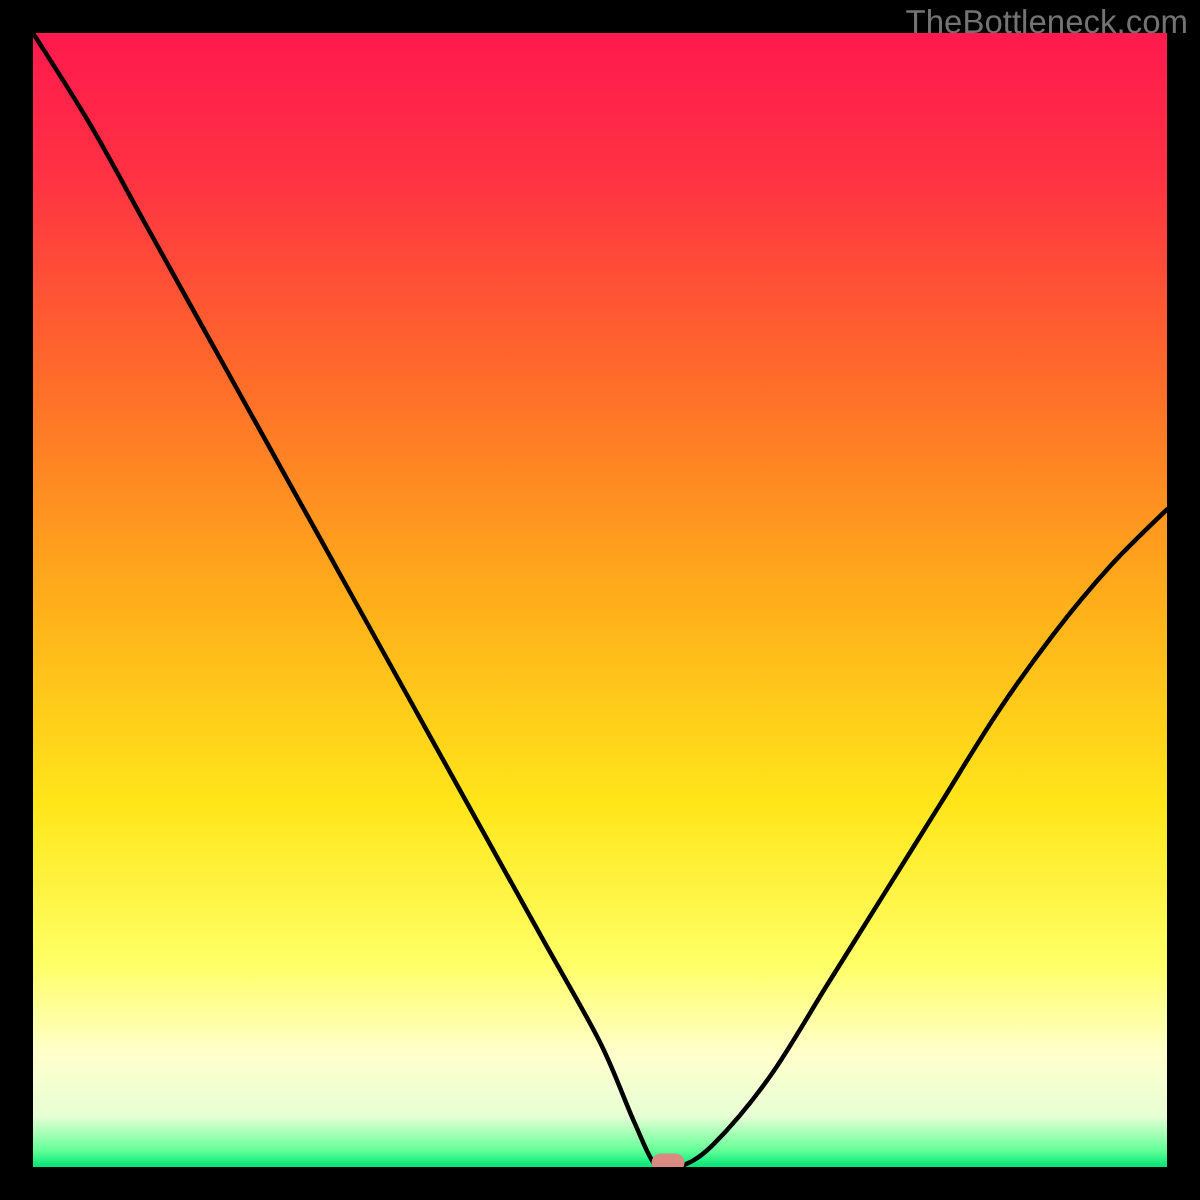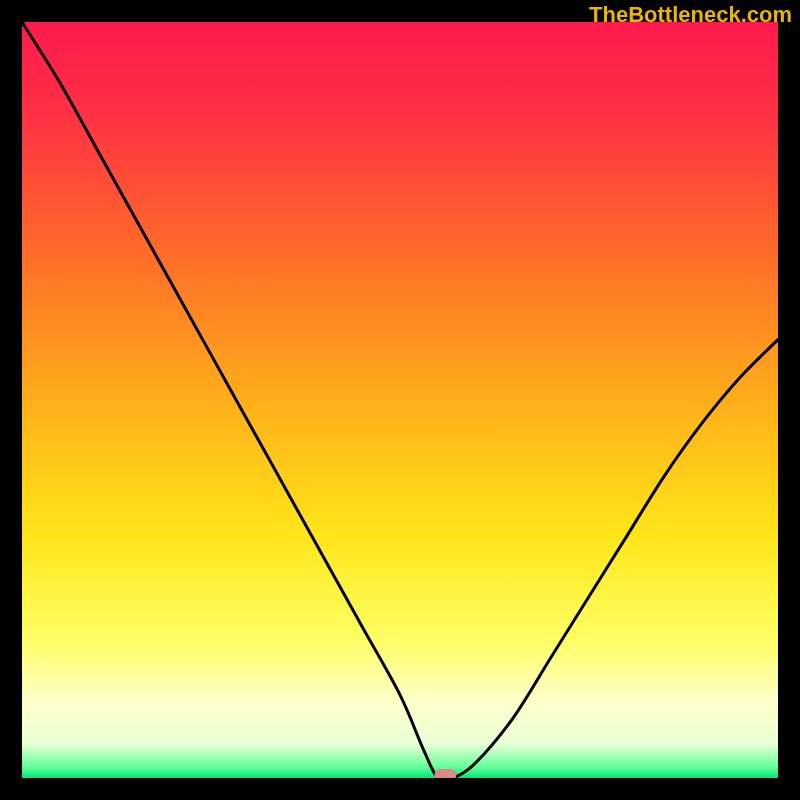--- a/index.html
+++ b/index.html
@@ -6,23 +6,23 @@
   html, body { width: 800px; height: 800px; background: #000; font-family: Arial, sans-serif; overflow: hidden; }
   .frame {
     position: absolute;
     left: 22px; top: 22px;
     width: 756px; height: 756px;
     background: #000;
   }
   .watermark {
     position: absolute;
     right: 8px; top: 2px;
-    color: #eab308;
+    color: #737373;
     font-size: 22px;
-    font-weight: 700;
+    font-weight: 400;
     letter-spacing: 0px;
   }
   svg { display: block; }
 </style>
 </head>
 <body>
 
 <div class="frame">
   <svg width="756" height="756" viewBox="0 0 756 756">
     <defs>

